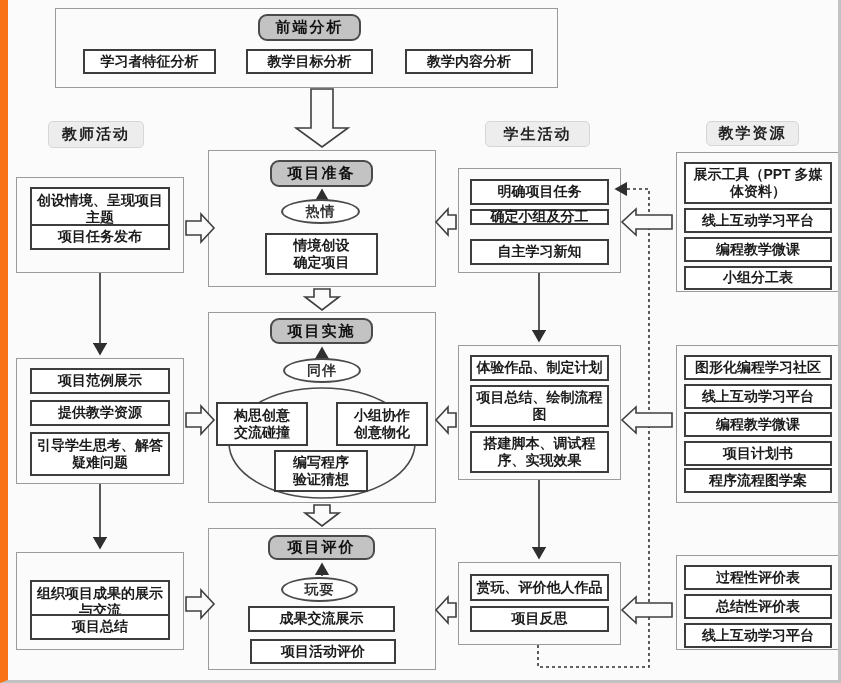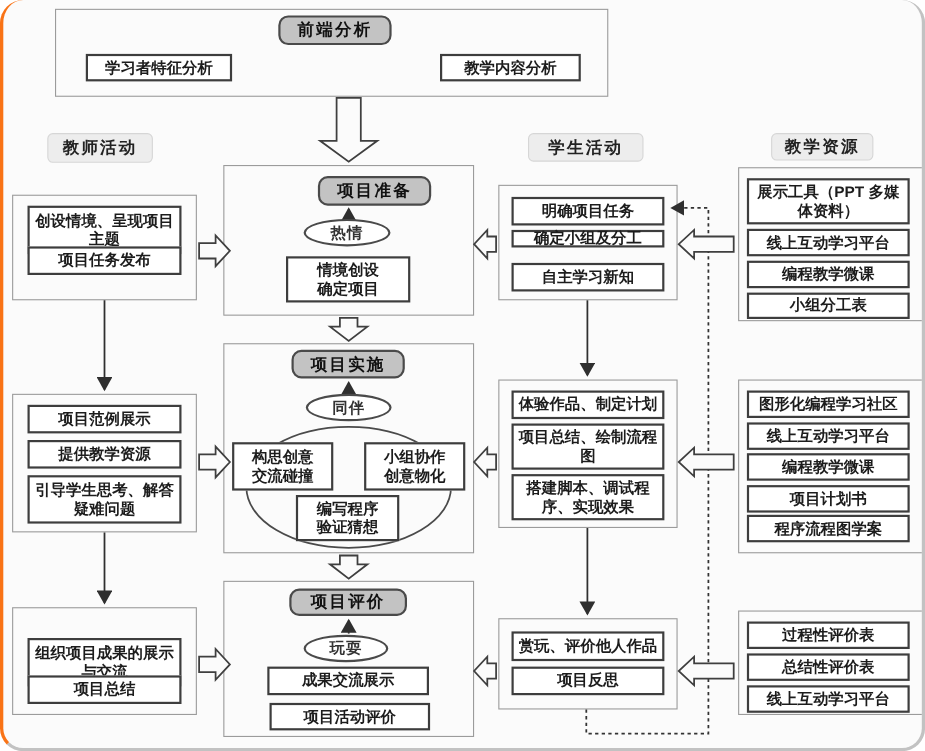--- a/index.html
+++ b/index.html
@@ -2,21 +2,21 @@
 <html style="--phase-title-bg: #c3c3c3; --header-bg: #ededed; --box-border: #3d3d3d; --group-border: #9b9b9b; --arrow: #2f2f2f;"><head>
 <meta charset="utf-8">
 <style>
   :root{
     --phase-title-bg:#c3c3c3; --header-bg:#ededed; --box-border:#3d3d3d;
     --group-border:#9b9b9b; --arrow:#2f2f2f; --bg:#fbfbfb;
   }
   html,body{margin:0;padding:0;}
   body{font-family:"Liberation Sans",sans-serif;background:#fff;}
   #canvas{position:relative;width:841px;height:683px;background:var(--bg);overflow:hidden;
-          border-right:3px solid #c2c2c2;border-bottom:3px solid #c2c2c2;border-left:3px solid #f97316;box-sizing:border-box;border-radius:21px;}
+          border-right:3px solid #c2c2c2;border-bottom:3px solid #c2c2c2;border-left:8px solid #f97316;box-sizing:border-box;}
   .abs{position:absolute;box-sizing:border-box;}
   .frame{border:1.4px solid var(--group-border);background:transparent;z-index:0;}
   svg.wires{position:absolute;left:0;top:0;z-index:1;}
   .item{border:2px solid var(--box-border);background:#fff;color:#1c1c1c;z-index:2;
         display:flex;align-items:center;justify-content:center;text-align:center;
         font-size:14px;font-weight:bold;line-height:1.22;padding:1px 2px;white-space:pre-line;}
   .phase-title{background:var(--phase-title-bg);border:2px solid #4a4a4a;border-radius:9px;z-index:2;
         display:flex;align-items:center;justify-content:center;font-size:15px;font-weight:bold;color:#111;letter-spacing:2px;}
   .col-header{background:var(--header-bg);border:1px solid #d6d6d6;border-radius:5px;z-index:2;
         display:flex;align-items:center;justify-content:center;font-size:15px;font-weight:bold;color:#222;letter-spacing:2px;}
@@ -66,28 +66,29 @@
     <polygon class="hollow" points="448,603 440,603 440,597 428,610 440,623 440,617 448,617"></polygon>
 
     <polygon class="hollow" points="664,215 628,215 628,209 614,222 628,235 628,229 664,229"></polygon>
     <polygon class="hollow" points="664,413 628,413 628,407 614,420 628,433 628,427 664,427"></polygon>
     <polygon class="hollow" points="664,603 628,603 628,597 614,610 628,623 628,617 664,617"></polygon>
   </svg>
 
   <div class="abs frame" style="left:47px;top:8px;width:503px;height:80px;"></div>
   <div class="abs phase-title" style="left:250px;top:14px;width:103px;height:27px;">前端分析</div>
   <div class="abs item" style="left:75px;top:49px;width:133px;height:25px;">学习者特征分析</div>
+  <div class="abs item" style="left:238px;top:49px;width:127px;height:25px;">教学目标分析</div>
   <div class="abs item" style="left:397px;top:49px;width:128px;height:25px;">教学内容分析</div>
 
   <div class="abs col-header" style="left:40px;top:121px;width:96px;height:27px;">教师活动</div>
   <div class="abs col-header" style="left:477px;top:121px;width:105px;height:26px;">学生活动</div>
   <div class="abs col-header" style="left:698px;top:121px;width:93px;height:25px;">教学资源</div>
 
   <div class="abs frame" style="left:200px;top:150px;width:228px;height:137px;"></div>
-  <div class="abs phase-title" style="left:262px;top:160px;width:103px;height:27px;margin-left:24px;">项目准备</div>
+  <div class="abs phase-title" style="left:262px;top:160px;width:103px;height:27px;">项目准备</div>
   <div class="abs oval" style="left:273px;top:199px;width:79px;height:25px;">热情</div>
   <div class="abs item" style="left:257px;top:233px;width:113px;height:42px;">情境创设
 确定项目</div>
 
   <div class="abs frame" style="left:200px;top:312px;width:228px;height:191px;"></div>
   <div class="abs phase-title" style="left:262px;top:318px;width:103px;height:26px;">项目实施</div>
   <div class="abs oval" style="left:275px;top:358px;width:78px;height:25px;">同伴</div>
   <div class="abs item" style="left:208px;top:402px;width:92px;height:44px;">构思创意
 交流碰撞</div>
   <div class="abs item" style="left:328px;top:402px;width:92px;height:44px;">小组协作

